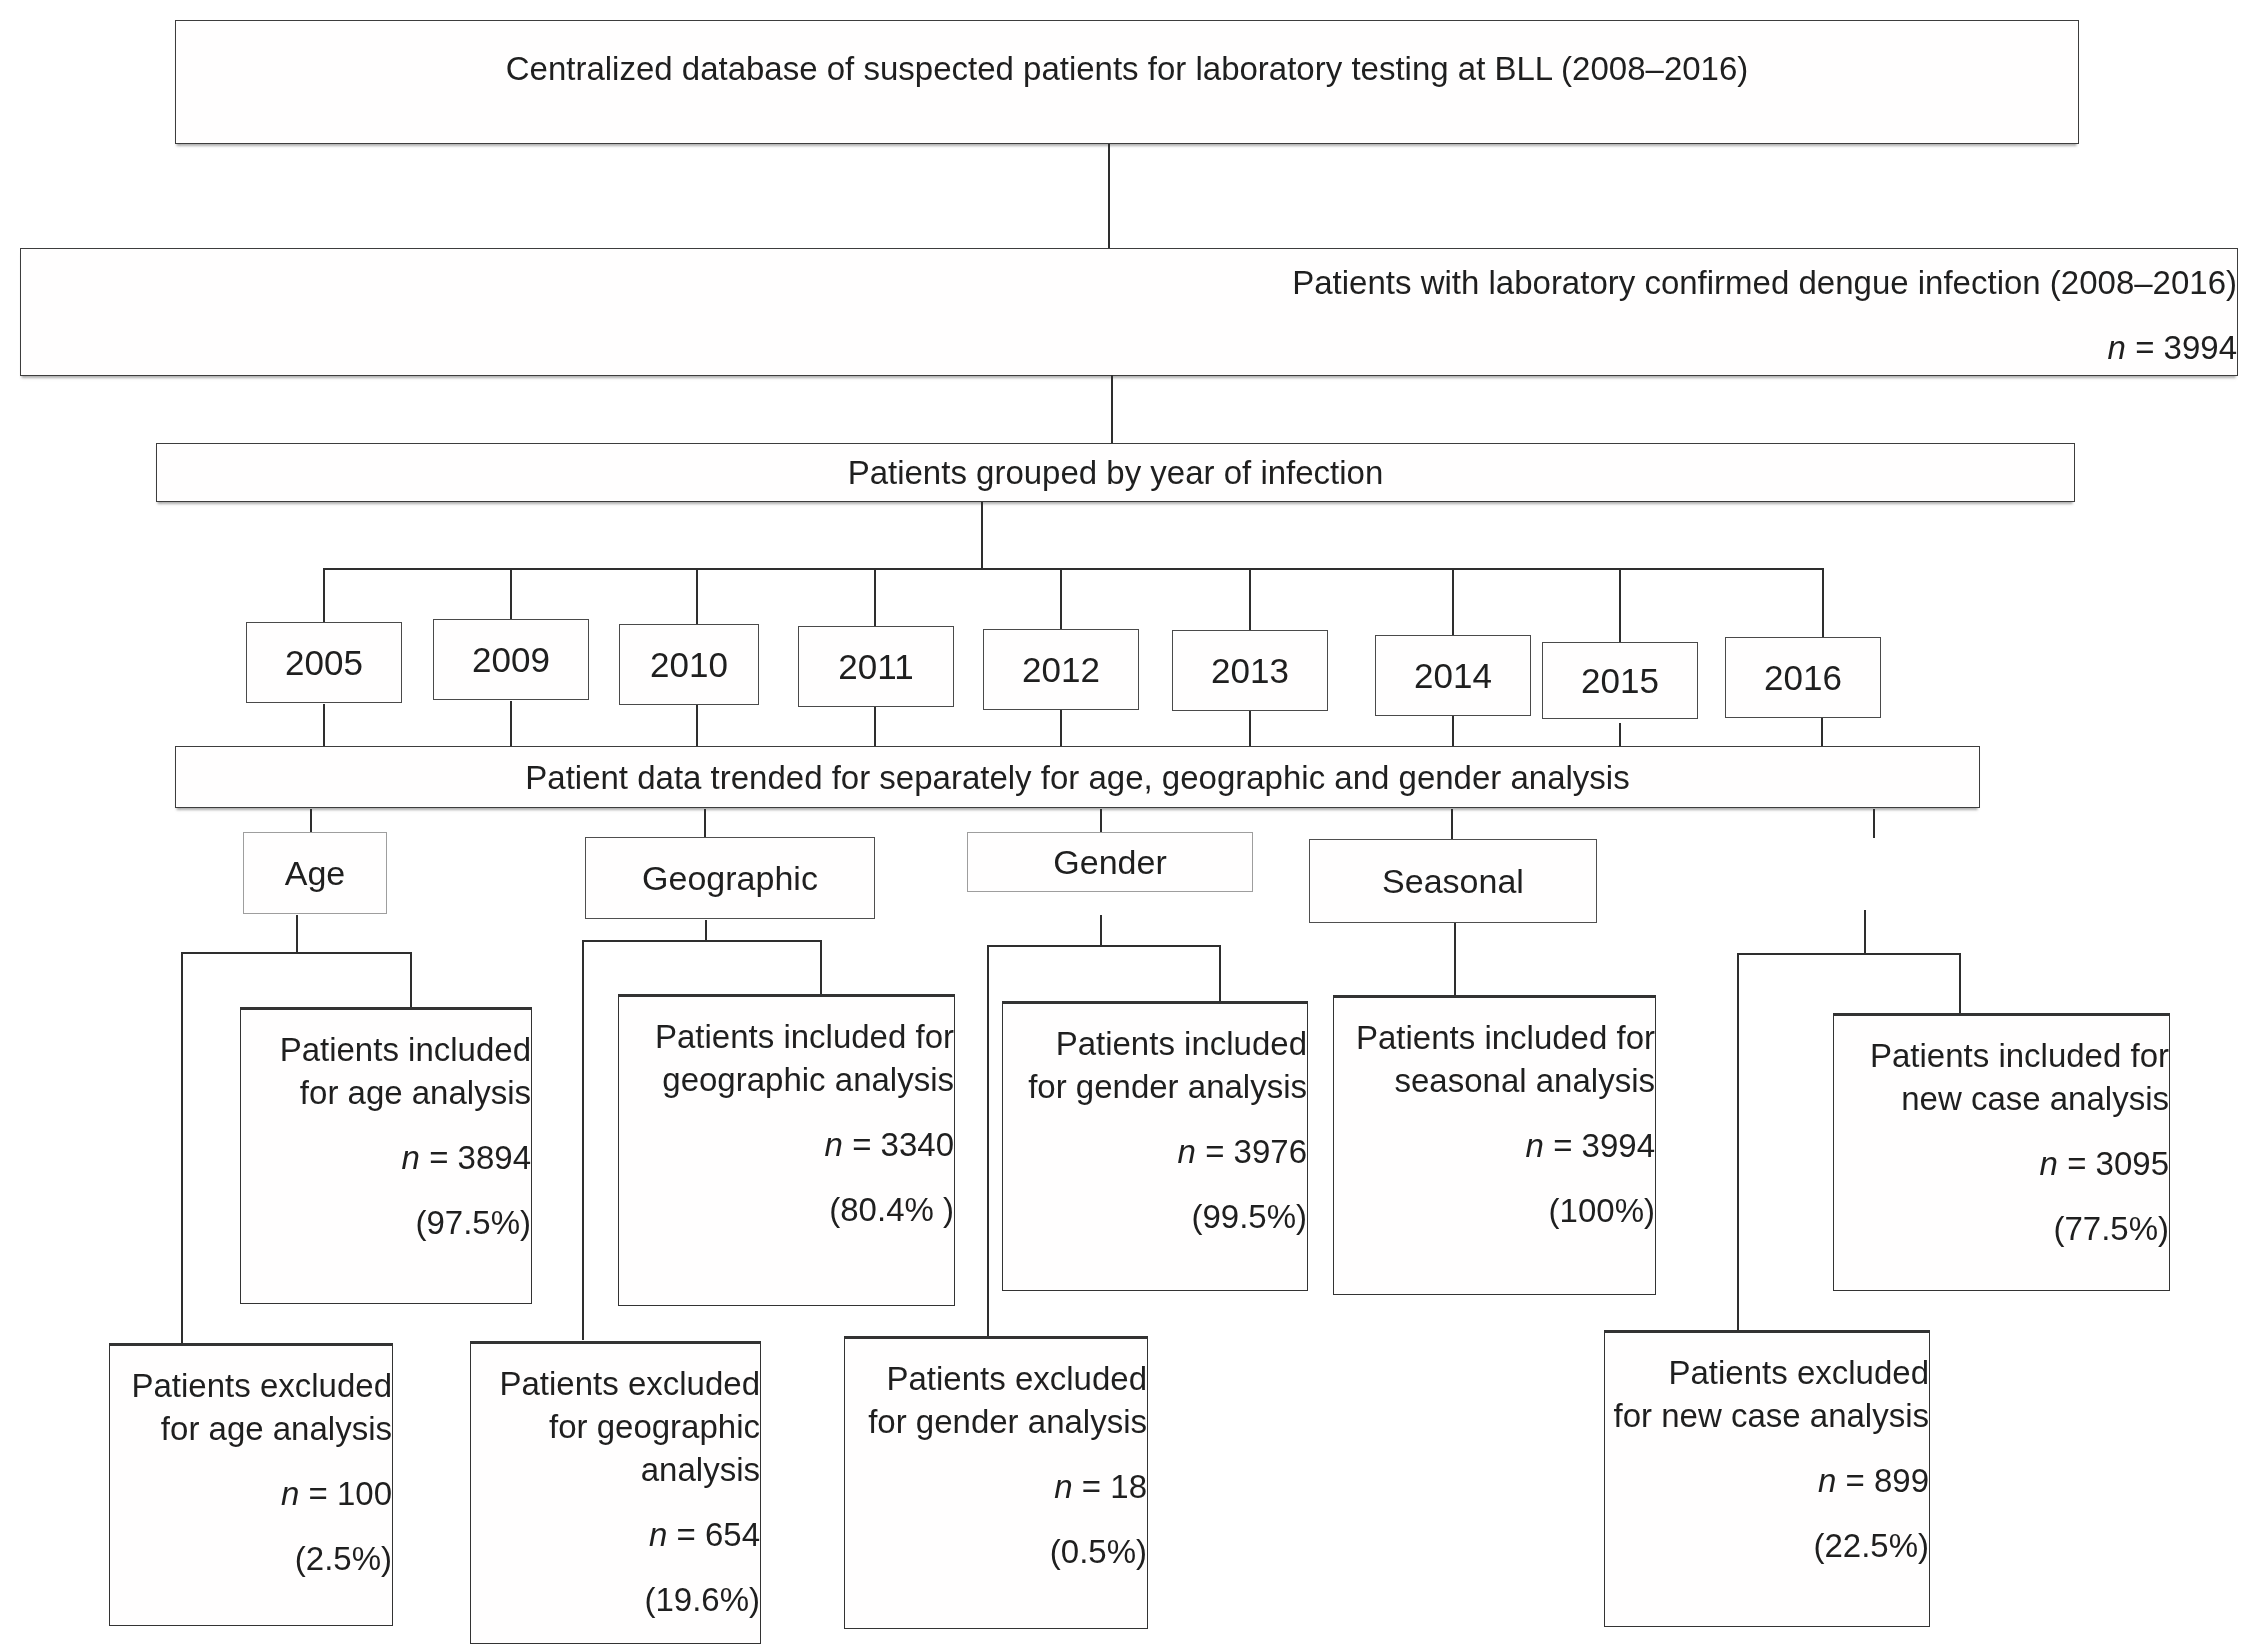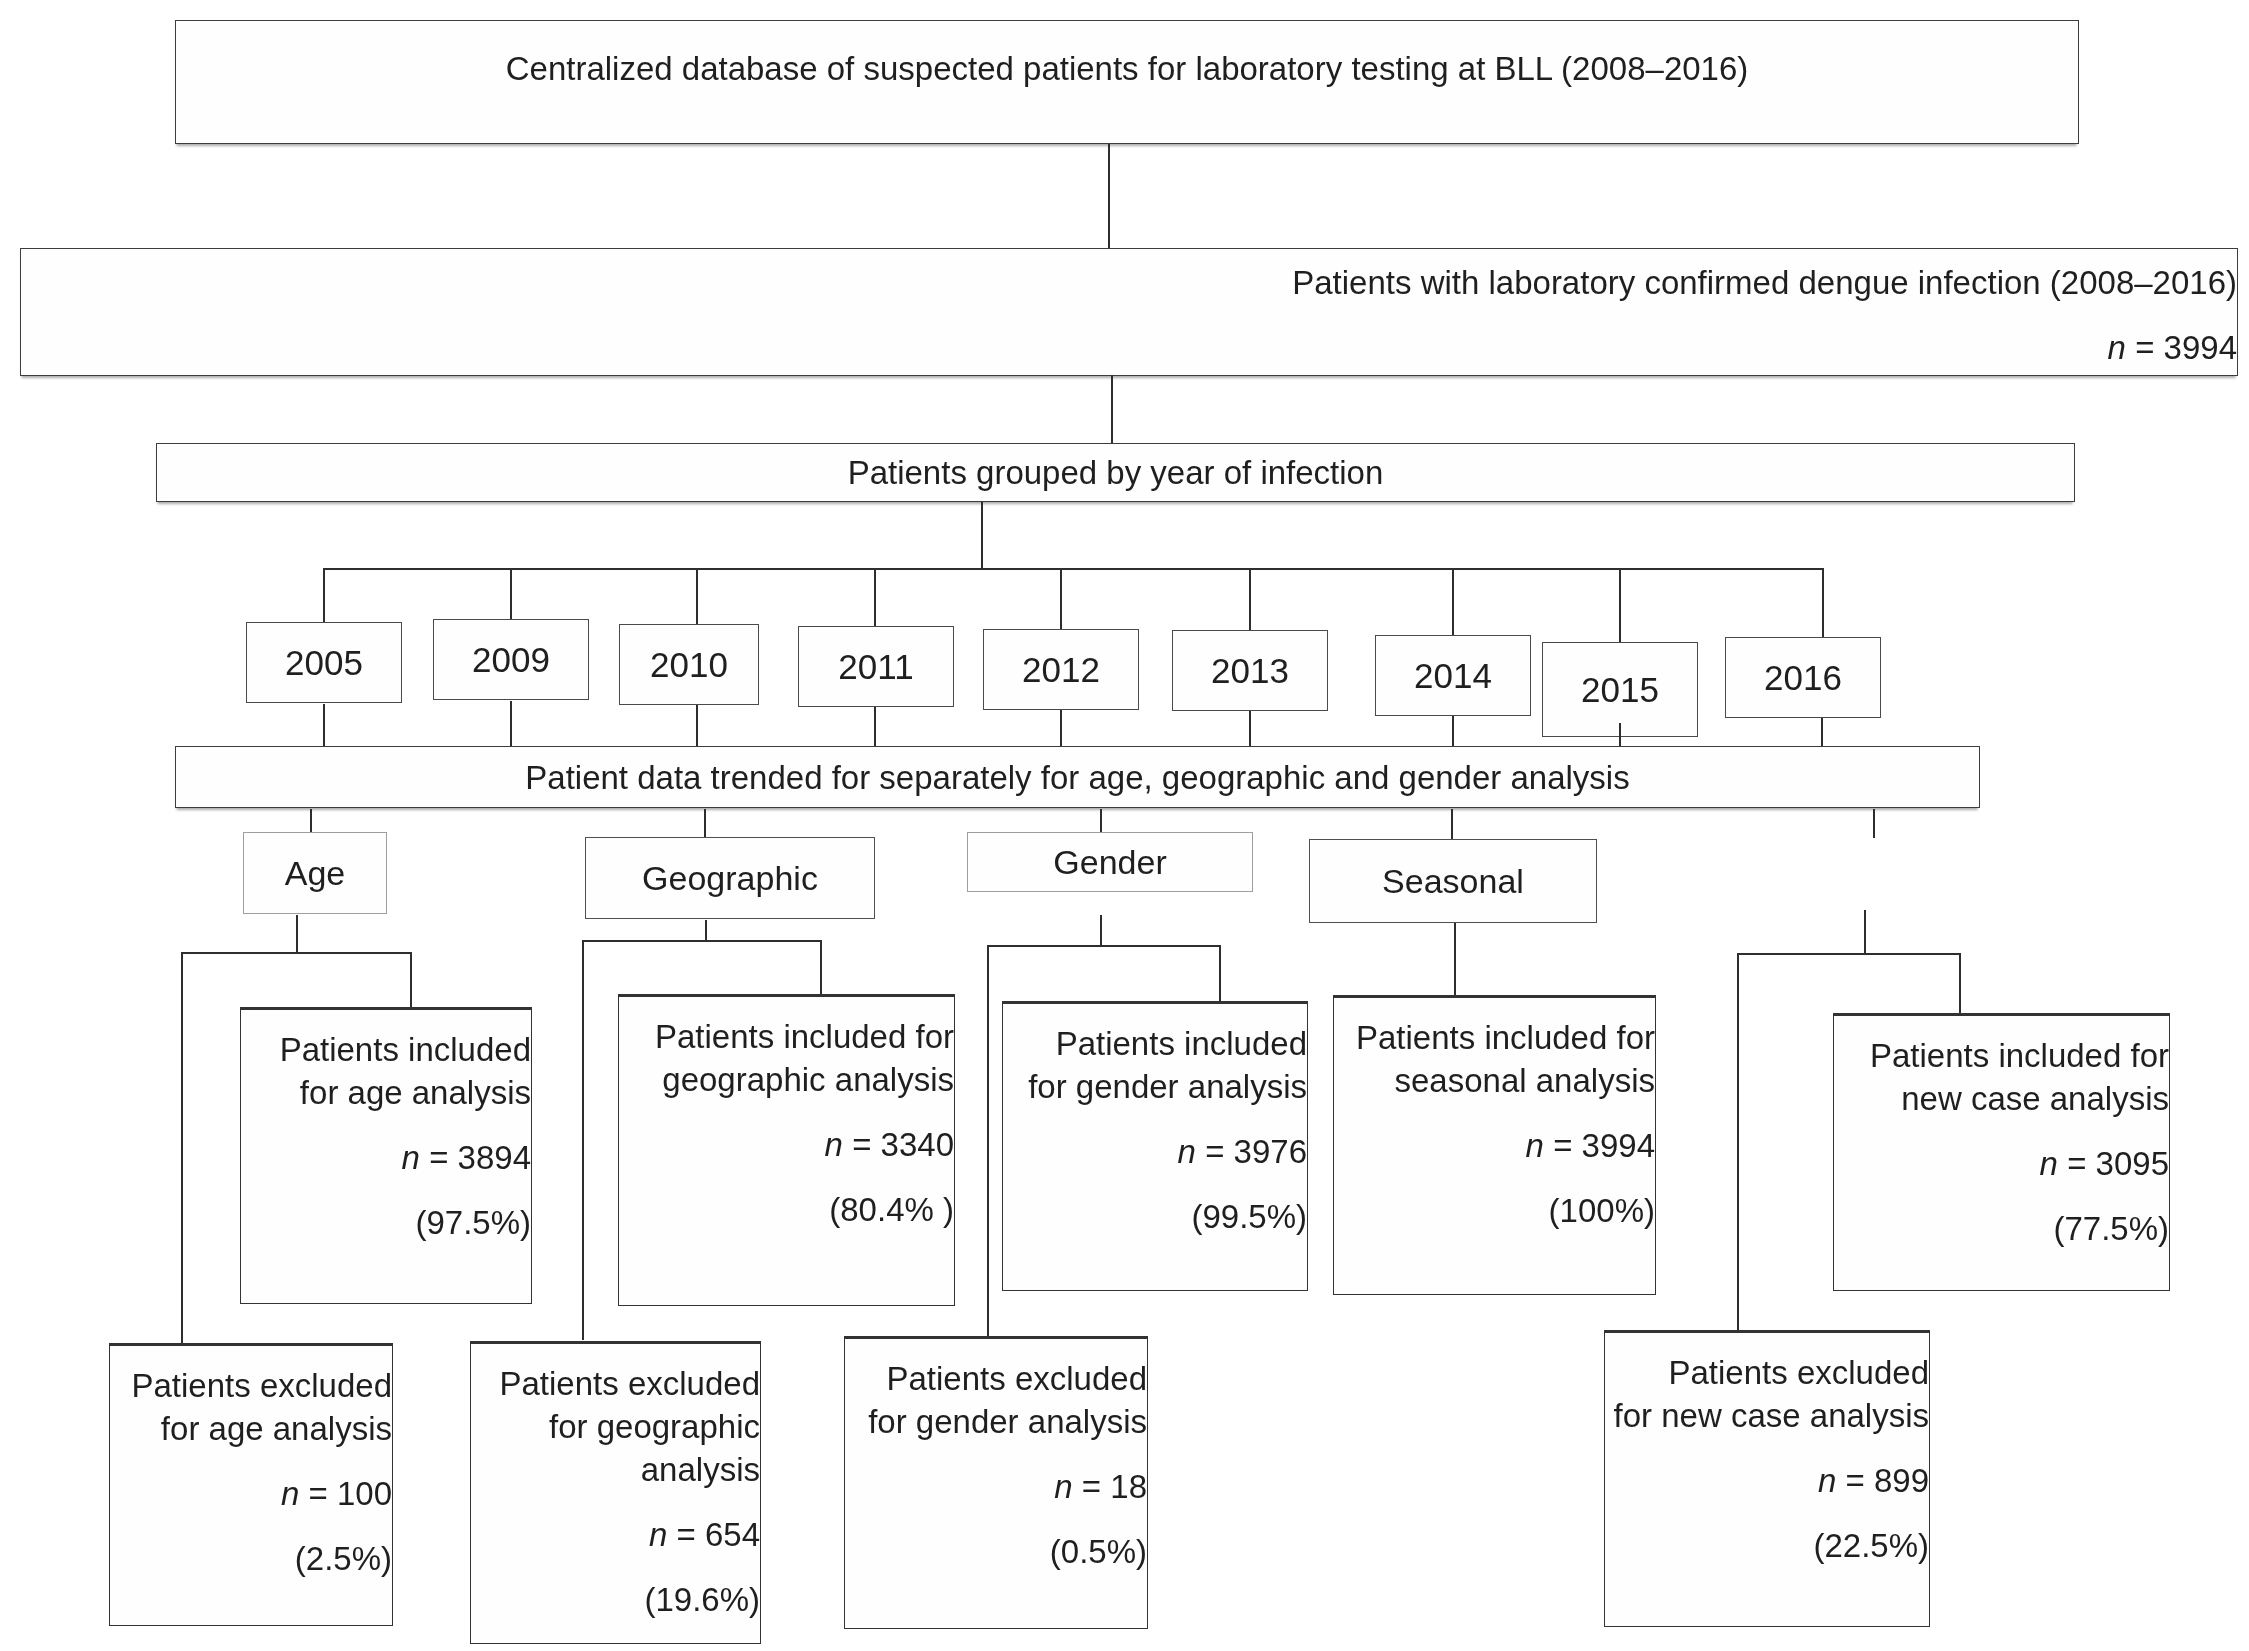--- a/index.html
+++ b/index.html
@@ -75,21 +75,21 @@
     </div>
   <div class="box year center-flex" style="left:983px;top:629px;width:156px;height:81px;">
       <span>2012</span>
     </div>
   <div class="box year center-flex" style="left:1172px;top:630px;width:156px;height:81px;">
       <span>2013</span>
     </div>
   <div class="box year center-flex" style="left:1375px;top:635px;width:156px;height:81px;">
       <span>2014</span>
     </div>
-  <div class="box year center-flex" style="left:1542px;top:642px;width:156px;height:95px;">
+  <div class="box year center-flex" style="left:1542px;top:642px;width:156px;height:77px;">
       <span>2015</span>
     </div>
   <div class="box year center-flex" style="left:1725px;top:637px;width:156px;height:81px;">
       <span>2016</span>
     </div>
 
   <div class="lv" style="left:323px;top:704px;height:43px;"></div>
   <div class="lv" style="left:510px;top:701px;height:46px;"></div>
   <div class="lv" style="left:696px;top:705px;height:41px;"></div>
   <div class="lv" style="left:874px;top:707px;height:39px;"></div>

